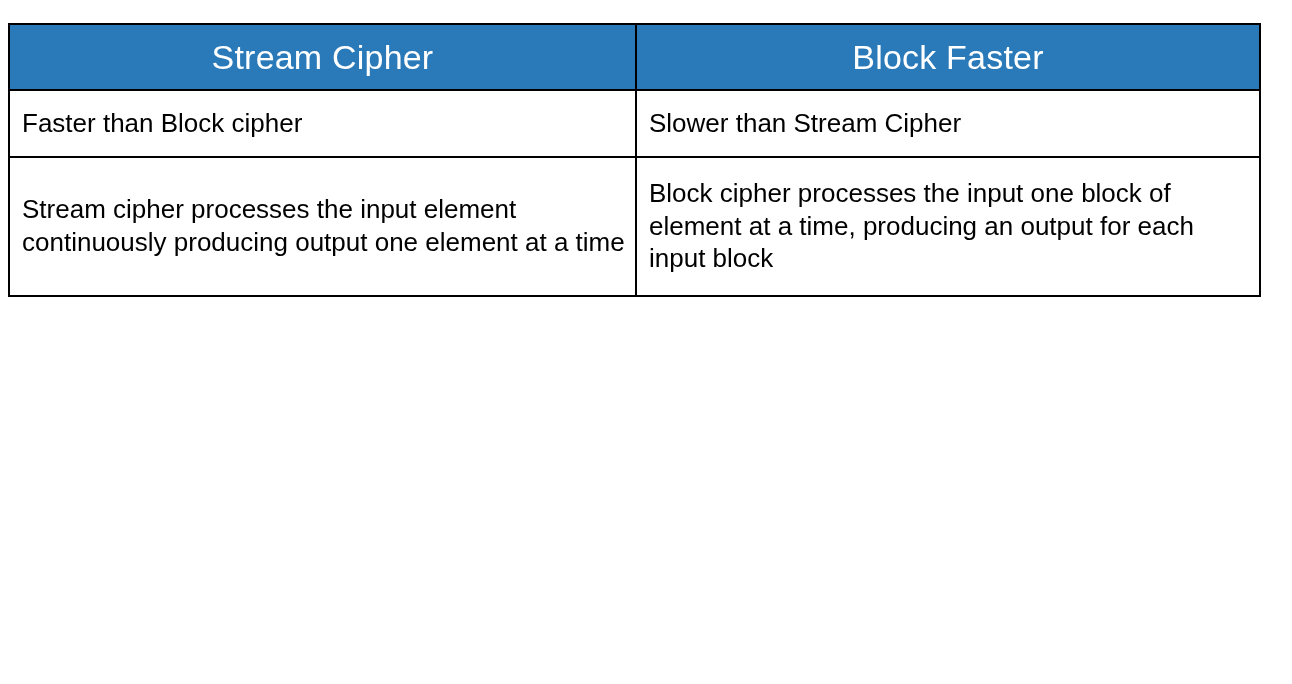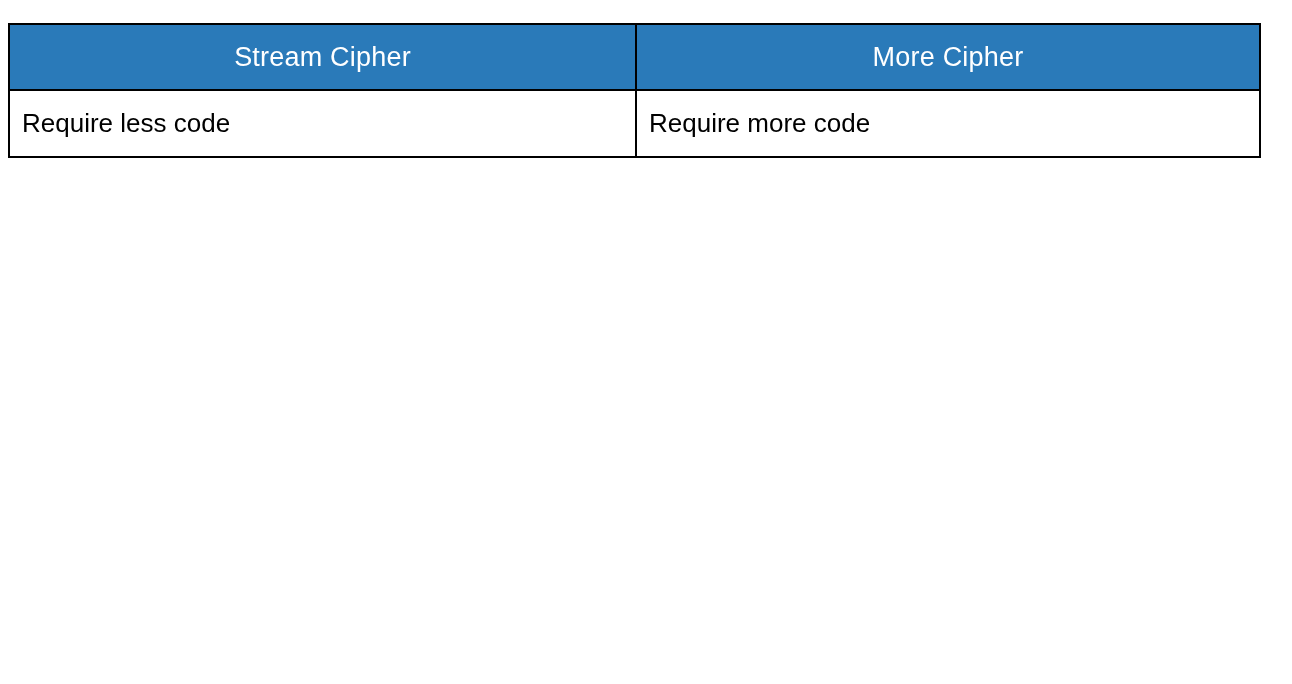--- a/index.html
+++ b/index.html
@@ -41,21 +41,21 @@
     border: 2px solid #000000;
     vertical-align: middle;
     background: #ffffff;
   }
 
   
   .comparison-table thead th {
     background: #2a7ab9;
     color: #ffffff;
     text-align: center;
-    font-size: 27px;
+    font-size: 34px;
     font-weight: normal;
     line-height: 1.2;
     height: 64px;
     padding: 0 10px;
     letter-spacing: 0.2px;
   }
 
   
   .comparison-table tbody td {
     color: #000000;
@@ -82,37 +82,45 @@
 
   <table class="comparison-table">
     <colgroup>
       <col class="col-left">
       <col class="col-right">
     </colgroup>
 
     <thead>
       <tr>
         <th>Stream Cipher</th>
-        <th>More Cipher</th>
+        <th>Block Faster</th>
       </tr>
     </thead>
 
     <tbody>
 
 
-
-
       <tr class="r-short">
         <td>
-          <span class="cell-text">Require less code</span>
+          <span class="cell-text">Faster than Block cipher</span>
         </td>
         <td>
-          <span class="cell-text">Require more code</span>
+          <span class="cell-text">Slower than Stream Cipher</span>
         </td>
       </tr>
+
+      <tr class="r-tall2">
+        <td>
+          <span class="cell-text">Stream cipher processes the input element continuously producing output one element at a time</span>
+        </td>
+        <td>
+          <span class="cell-text">Block cipher processes the input one block of element at a time, producing an output for each input block</span>
+        </td>
+      </tr>
+
 
 
 
 
     </tbody>
   </table>
 
 </div>
 
 </body></html>

